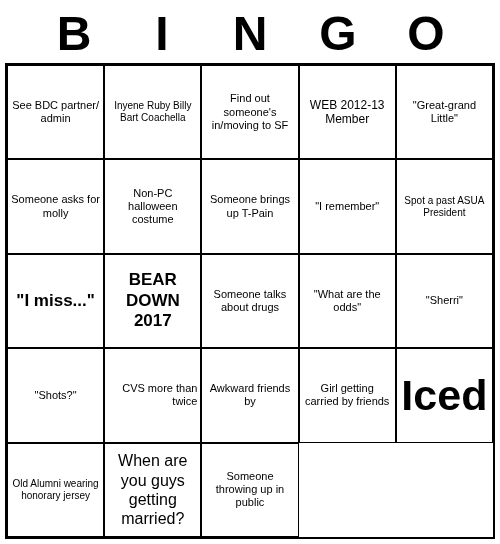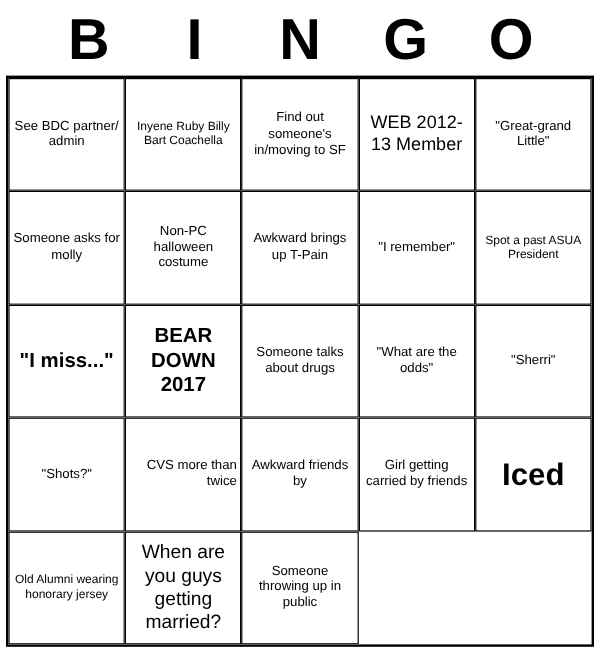--- a/index.html
+++ b/index.html
@@ -57,33 +57,33 @@
     <span class="bingo-letter">I</span>
     <span class="bingo-letter">N</span>
     <span class="bingo-letter">G</span>
     <span class="bingo-letter">O</span>
   </div>
 
 <div id="bingo-grid">
 <div class="bingo-cell" style="font-size: 11px; text-align: center;">See BDC partner/ admin</div>
     <div class="bingo-cell" style="font-size: 10px;">Inyene Ruby Billy Bart Coachella</div>
     <div class="bingo-cell" style="font-size: 11px;">Find out someone's in/moving to SF</div>
-    <div class="bingo-cell" style="font-size: 15px;">WEB 2012-13 Member</div>
+    <div class="bingo-cell" style="font-size: 12px;">WEB 2012-13 Member</div>
     <div class="bingo-cell" style="font-size: 11px;">"Great-grand Little"</div>
     <div class="bingo-cell" style="font-size: 11px;">Someone asks for molly</div>
     <div class="bingo-cell" style="font-size: 11px;">Non-PC halloween costume</div>
-    <div class="bingo-cell" style="font-size: 11px;">Awkward brings up T-Pain</div>
+    <div class="bingo-cell" style="font-size: 11px;">Someone brings up T-Pain</div>
     <div class="bingo-cell" style="font-size: 11px;">"I remember"</div>
     <div class="bingo-cell" style="font-size: 10px;">Spot a past ASUA President</div>
     <div class="bingo-cell" style="font-size: 17px; font-weight: bold;">"I miss..."</div>
     <div class="bingo-cell" style="font-size: 17px; font-weight: bold;">BEAR DOWN 2017</div>
     <div class="bingo-cell" style="font-size: 11px;">Someone talks about drugs</div>
     <div class="bingo-cell" style="font-size: 11px;">"What are the odds"</div>
     <div class="bingo-cell" style="font-size: 11px;">"Sherri"</div>
     <div class="bingo-cell" style="font-size: 11px;">"Shots?"</div>
     <div class="bingo-cell" style="font-size: 11px; text-align: right;">CVS more than twice</div>
     <div class="bingo-cell" style="font-size: 11px;">Awkward friends by</div>
     <div class="bingo-cell" style="font-size: 11px;">Girl getting carried by friends</div>
-    <div class="bingo-cell" style="font-size: 26px; font-weight: bold; text-align: center;">Iced</div>
+    <div class="bingo-cell" style="font-size: 43px; font-weight: bold; text-align: center;">Iced</div>
     <div class="bingo-cell" style="font-size: 10px;">Old Alumni wearing honorary jersey</div>
     <div class="bingo-cell" style="font-size: 16px;">When are you guys getting married?</div>
     <div class="bingo-cell" style="font-size: 11px;">Someone throwing up in public</div>
   </div>
 
 </body></html>

